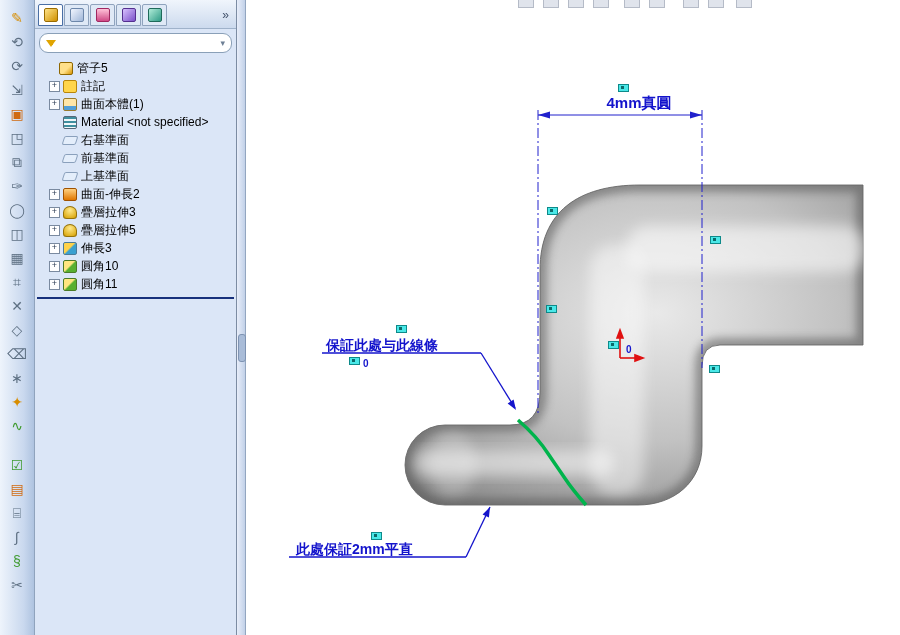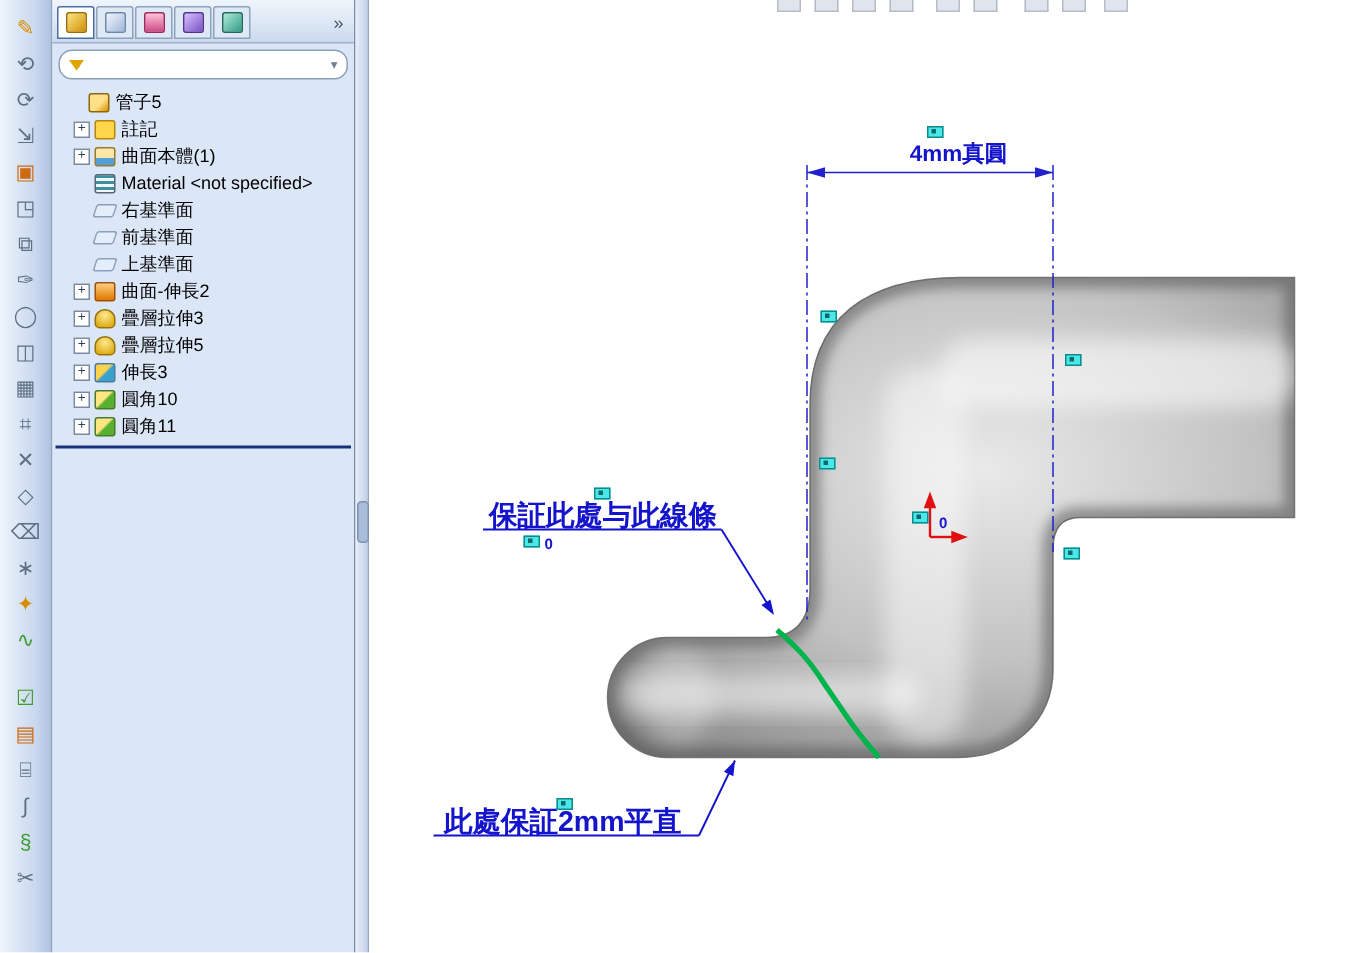--- a/index.html
+++ b/index.html
@@ -62,21 +62,21 @@
   
   .splitter{position:absolute;left:237px;top:0;width:9px;height:635px;
     background:linear-gradient(90deg,#e8eefa,#c2d1e8);border-right:1px solid #93a6c0;box-sizing:border-box;}
   .split-handle{position:absolute;left:1px;top:334px;width:6px;height:26px;background:#a9bcd8;
     border:1px solid #7e93b2;border-radius:3px;cursor:col-resize;}
   
   .viewport{position:absolute;left:246px;top:0;width:654px;height:635px;background:#fff;overflow:hidden;}
   .viewport svg{position:absolute;left:0;top:0;}
   .clip-icon{position:absolute;top:0;width:16px;height:8px;background:#e0e4ec;
     border:1px solid #b5bbc7;border-top:none;box-sizing:border-box;}
-  .anno{position:absolute;color:#1414cc;font-weight:bold;font-size:19px;cursor:move;
+  .anno{position:absolute;color:#1414cc;font-weight:bold;font-size:14px;cursor:move;
     white-space:nowrap;line-height:14px;}
   .dim-text{font-size:15px;}
   .zero{position:absolute;color:#1414cc;font-weight:bold;font-size:10px;cursor:move;}
   .marker{position:absolute;width:11px;height:8px;background:#4ae8e8;border:1px solid #0e8a8a;
     box-sizing:border-box;cursor:pointer;}
   .marker:after{content:"";display:block;width:3px;height:3px;margin:1px 0 0 2px;background:#0c6a6a;}
 </style>
 </head>
 <body>
 

